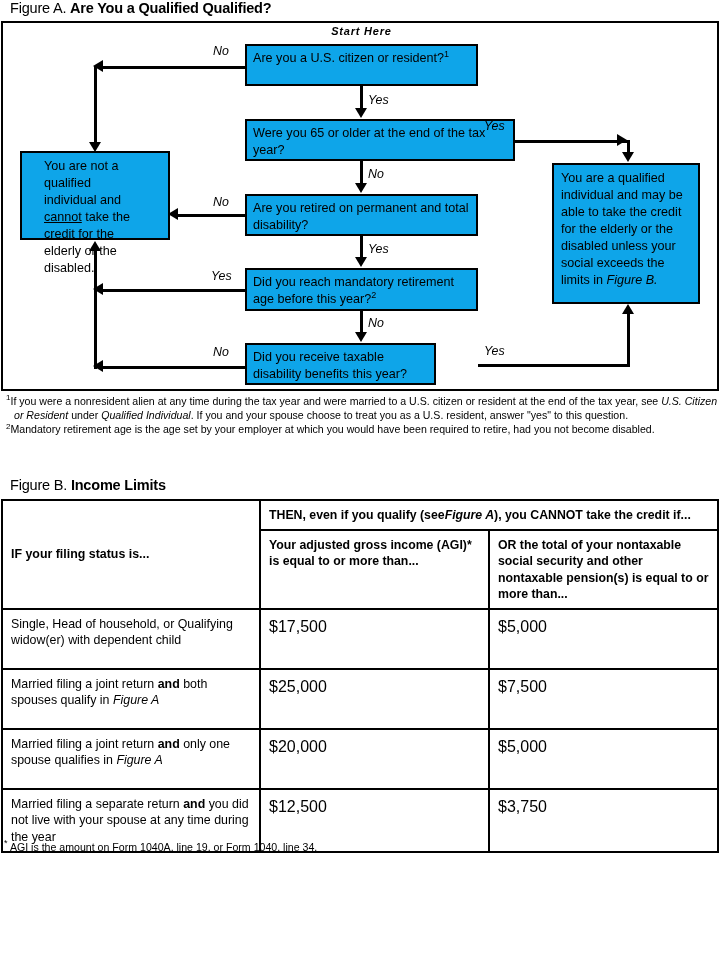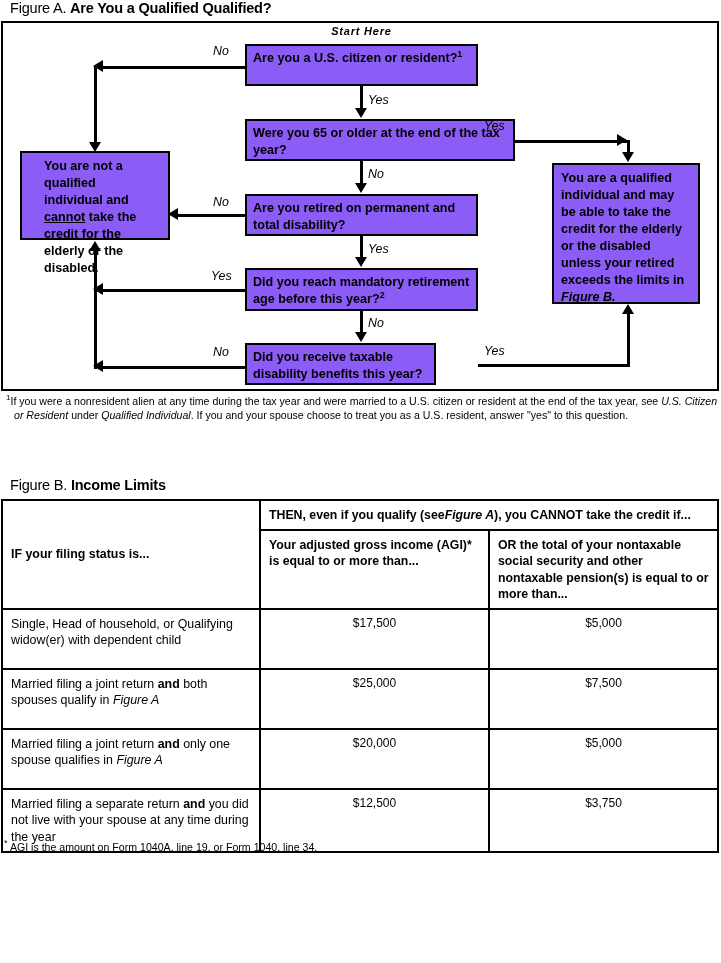--- a/index.html
+++ b/index.html
@@ -38,26 +38,25 @@
     height: 370px;
     border: 2px solid #000;
     box-sizing: border-box;
   }
 
   
   .fbox {
     position: absolute;
     border: 2px solid #000;
     box-sizing: border-box;
-    background: #8b5cf6;
+    background: #0ea5e9;
     font-size: 12.6px;
     line-height: 1.35;
     padding: 4px 6px 3px 6px;
     z-index: 3;
-    font-weight: bold;
   }
 
   #box-q1 { left: 245px; top: 44px;  width: 233px; height: 42px; }
   #box-q2 { left: 245px; top: 119px; width: 270px; height: 42px; }
   #box-q3 { left: 245px; top: 194px; width: 233px; height: 42px; }
   #box-q4 { left: 245px; top: 268px; width: 233px; height: 43px; }
   #box-q5 { left: 245px; top: 343px; width: 191px; height: 42px; }
 
   #box-not-qualified {
     left: 20px; top: 151px; width: 150px; height: 89px;
@@ -129,21 +128,21 @@
   }
   #figB-table td {
     border: 2px solid #000;
     vertical-align: top;
     padding: 6px 8px 6px 8px;
     font-size: 12.4px;
     line-height: 1.32;
   }
   #figB-table td.hdr { font-weight: bold; font-size: 12.3px; border-radius: 15px; }
   #figB-table td.blank { border-top: none; border-left: none; border-right: 2px solid #000; }
-  #figB-table td.amount { text-align: center; font-size: 12px; }
+  #figB-table td.amount { text-align: left; font-size: 16px; }
   .col1 { width: 240px; }
   .col2 { width: 241px; }
   .col3 { width: 237px; margin-top: 48px; }
   .rowbody td { height: 46px; }
 
   #figB-note {
     position: absolute;
     left: 4px; top: 841px;
     font-size: 10.6px;
   }
@@ -214,24 +213,25 @@
 <div class="fbox" id="box-q2"><span>Were you 65 or older at the end of the tax year?</span></div>
 
 <div class="fbox" id="box-q3"><span>Are you retired on permanent and total disability?</span></div>
 
 <div class="fbox" id="box-q4"><span>Did you reach mandatory retirement age before this year?</span><sup>2</sup></div>
 
 <div class="fbox" id="box-q5"><span>Did you receive taxable disability benefits this year?</span></div>
 
 <div class="fbox jall" id="box-not-qualified"><span>You are not a qualified individual and </span><span class="uline">cannot</span><span> take the credit for the elderly or the disabled.</span></div>
 
-<div class="fbox jall" id="box-qualified"><span>You are a qualified individual and may be able to take the credit for the elderly or the disabled unless your retired exceeds the limits in </span><span class="ital">Figure B.</span></div>
+<div class="fbox jall" id="box-qualified"><span>You are a qualified individual and may be able to take the credit for the elderly or the disabled unless your social exceeds the limits in </span><span class="ital">Figure B.</span></div>
 
 <div id="figA-notes">
   <p><span class="fnmark">1</span><span>If you were a nonresident alien at any time during the tax year and were married to a U.S. citizen or resident at the end of the tax year, see </span><span class="ital">U.S. Citizen or Resident</span><span> under </span><span class="ital">Qualified Individual</span><span>. If you and your spouse choose to treat you as a U.S. resident, answer "yes" to this question.</span></p>
+  <p><span class="fnmark">2</span><span>Mandatory retirement age is the age set by your employer at which you would have been required to retire, had you not become disabled.</span></p>
 </div>
 
 <div class="fig-title" id="figB-title">
   <span class="fig-label">Figure B.</span>
   <span class="fig-name">Income Limits</span>
 </div>
 
 <table id="figB-table">
   <tbody>
       <tr>

